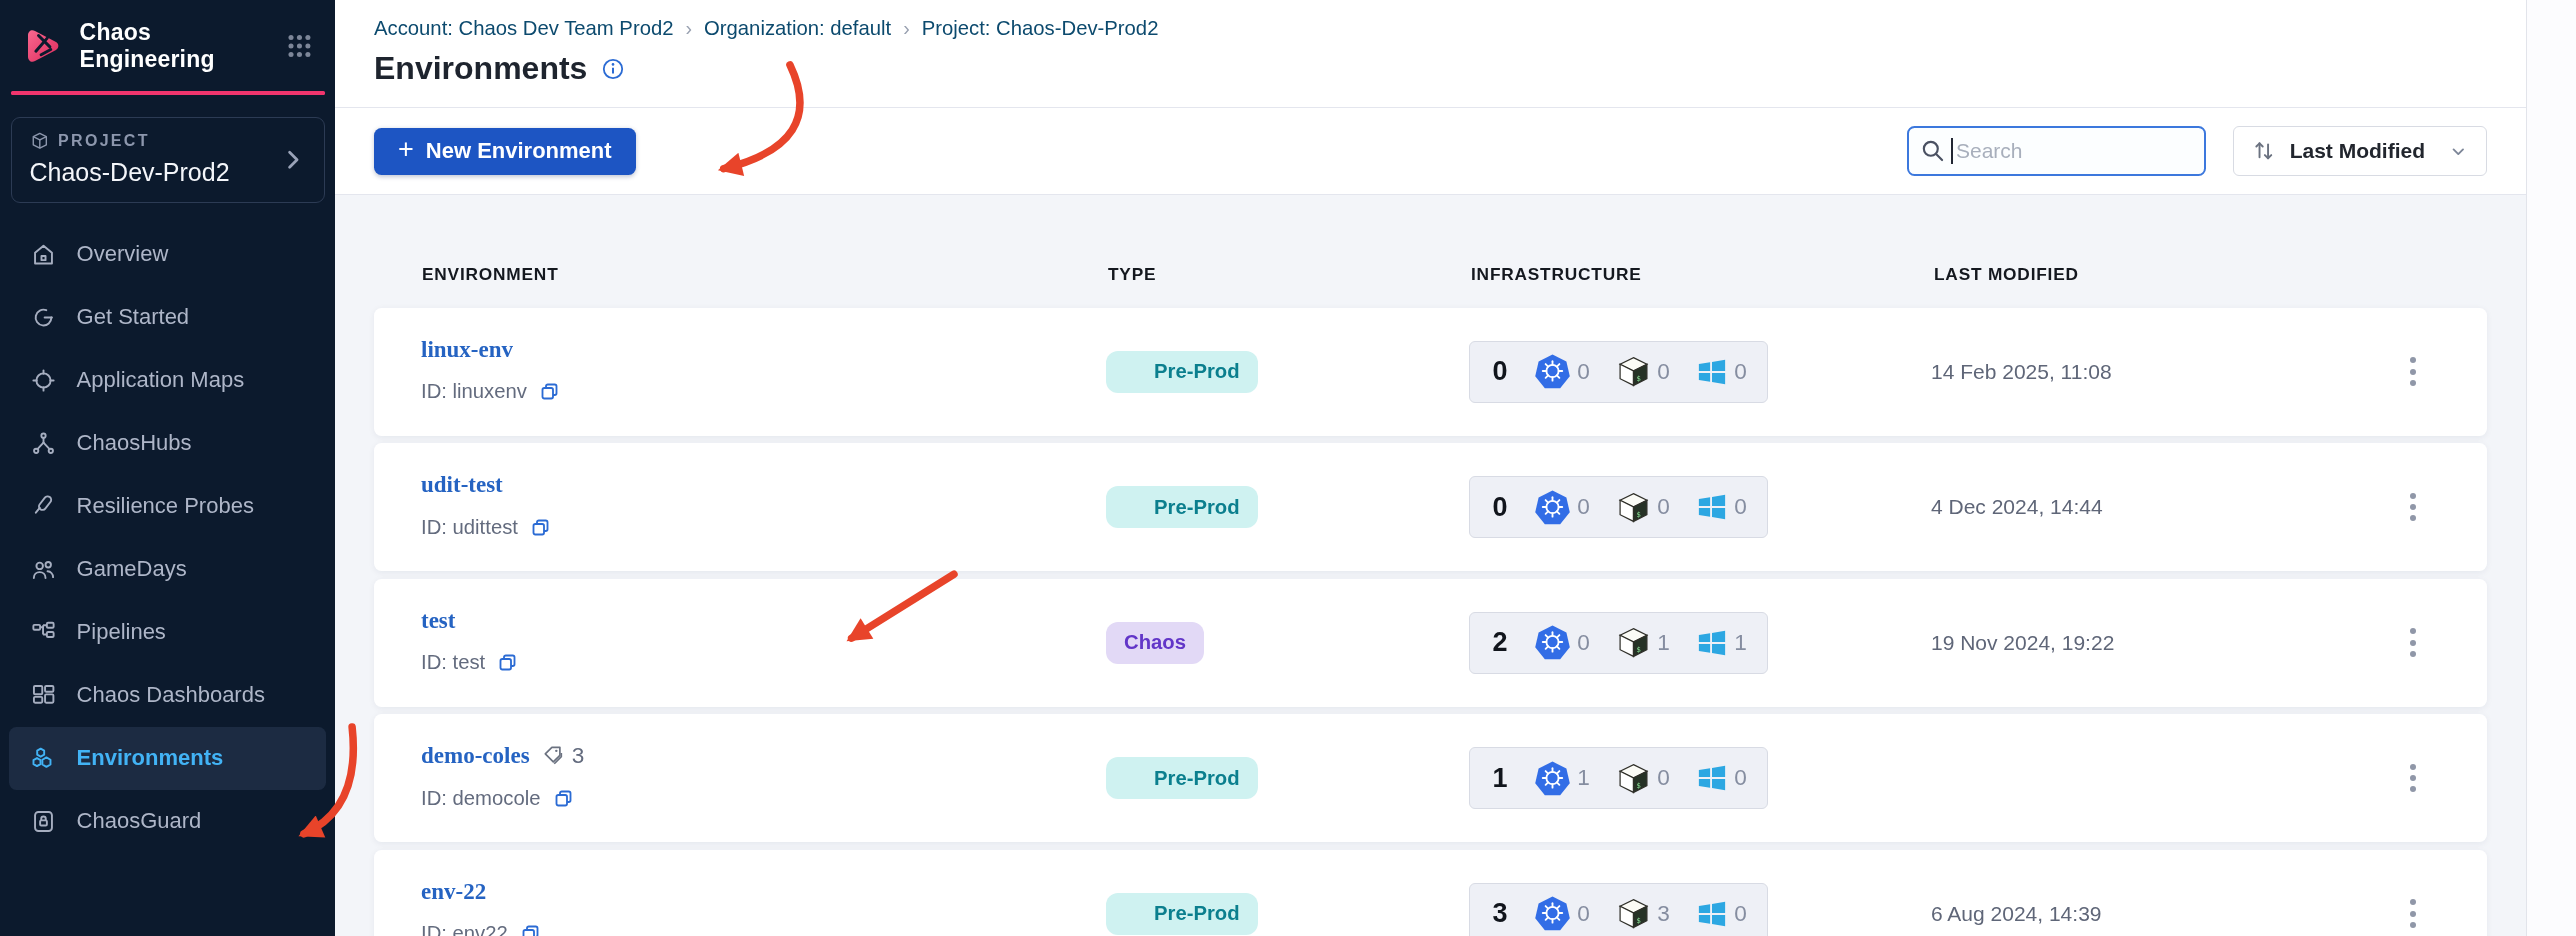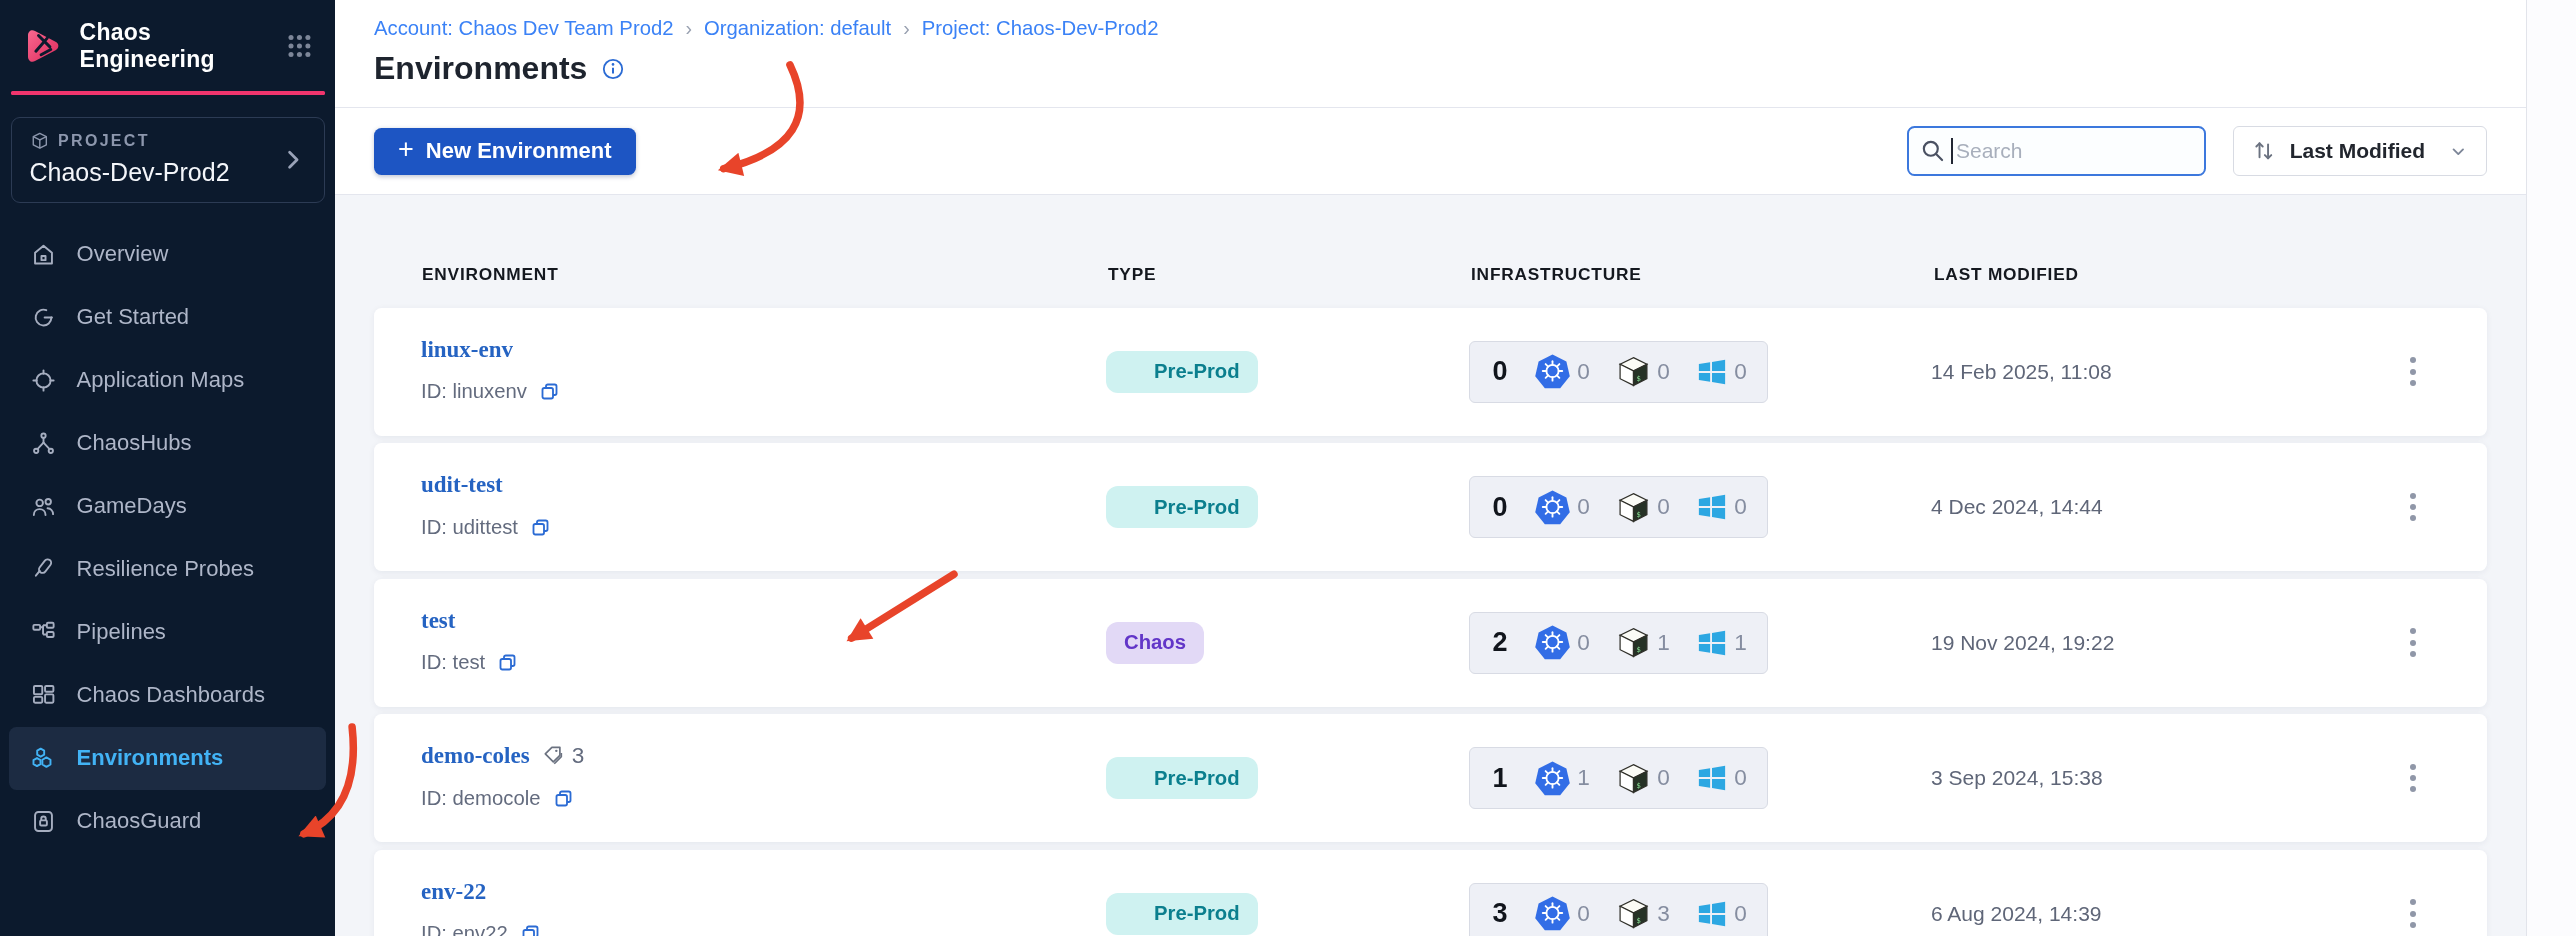--- a/index.html
+++ b/index.html
@@ -31,21 +31,21 @@
   .nav-item .nlabel { color:#aeb6c8; font-size:22px; }
   .nav-item.active { background:#1c2b42; }
   .nav-item.active .nlabel { color:#42b3f5; font-weight:bold; }
 
   
   .main { flex:1; position:relative; background:#f3f5f9; padding-right:50px; }
   .scroll-strip { position:absolute; top:0; right:0; bottom:0; width:50px; background:#fcfcfe; border-left:1.5px solid #e2e4eb; }
 
   .main-header { height:108px; background:#ffffff; border-bottom:1.5px solid #e4e6ee; padding:16.6px 39px 0 39px; }
   .breadcrumb { display:flex; align-items:center; font-size:20.3px; }
-  .crumb { color:#3b82f6; cursor:pointer; text-decoration:none;text-align:center; }
+  .crumb { color:#0c4a6e; cursor:pointer; text-decoration:none;text-align:center; }
   .crumb-sep { color:#98a0b0; padding:0 12px; font-size:19.6px; }
   .title-row { display:flex; align-items:center; margin-top:10.5px; }
   .page-title { color:#1e242e; font-size:32px; font-weight:bold; }
   .info-icon { width:24px; height:24px; margin-left:13.5px; cursor:pointer; }
 
   .toolbar { height:87px; background:#ffffff; border-bottom:1.5px solid #e4e6ee; display:flex; align-items:center; padding:0 39px; }
   .btn-primary { height:47px; background:#1d55c3; color:#ffffff; border:none; border-radius:7.5px; padding:0 24px;
                  font-size:22px; font-weight:bold; display:flex; align-items:center; gap:12px; cursor:pointer;
                  font-family:inherit; box-shadow:0 1.5px 4.5px rgba(20,40,90,.25); }
   .btn-plus { font-size:27px; font-weight:normal; line-height:1; margin-top:-2.3px; }
@@ -189,36 +189,36 @@
             <path d="M12 7 V11.3"></path>
               <path d="M12 11.3 L6.6 17"></path>
               <path d="M12 11.3 L17.4 17"></path>
           </svg>
           </span>
         <span class="nlabel">ChaosHubs</span>
       </div>
       <div class="nav-item">
         <span class="nicon">
           <svg viewBox="0 0 24 24" width="27" height="27" fill="none" stroke="#a6aec0" stroke-width="1.7" stroke-linecap="round">
+            <rect x="10.3" y="2.2" width="6.2" height="13.6" rx="3.1" transform="rotate(38 13.4 9)"></rect>
+            <path d="M8.6 13.2 L5.2 17.5"></path>
+          </svg>
+          </span>
+        <span class="nlabel">Resilience Probes</span>
+      </div>
+      <div class="nav-item">
+        <span class="nicon">
+          <svg viewBox="0 0 24 24" width="27" height="27" fill="none" stroke="#a6aec0" stroke-width="1.7" stroke-linecap="round">
             <circle cx="8.6" cy="8.8" r="2.9"></circle>
               <path d="M3.4 19.5 c0-3.2 2.3-5.2 5.2-5.2 s5.2 2 5.2 5.2"></path>
             <circle cx="16.2" cy="7.8" r="2.4"></circle>
               <path d="M15.6 13.6 c2.8.2 4.9 2.2 4.9 5.2"></path>
           </svg>
           </span>
         <span class="nlabel">GameDays</span>
-      </div>
-      <div class="nav-item">
-        <span class="nicon">
-          <svg viewBox="0 0 24 24" width="27" height="27" fill="none" stroke="#a6aec0" stroke-width="1.7" stroke-linecap="round">
-            <rect x="10.3" y="2.2" width="6.2" height="13.6" rx="3.1" transform="rotate(38 13.4 9)"></rect>
-            <path d="M8.6 13.2 L5.2 17.5"></path>
-          </svg>
-          </span>
-        <span class="nlabel">Resilience Probes</span>
       </div>
       <div class="nav-item">
         <span class="nicon">
           <svg viewBox="0 0 24 24" width="27" height="27" fill="none" stroke="#a6aec0" stroke-width="1.7" stroke-linejoin="round">
             <rect x="3" y="5.2" width="6" height="4.4" rx="1"></rect>
               <rect x="15" y="3.4" width="6" height="4.4" rx="1"></rect>
             <rect x="15" y="11.6" width="6" height="4.4" rx="1"></rect>
             <path d="M9 7.4 h2.6 M11.6 5.6 V13.8 M11.6 5.6 h3.4 M11.6 13.8 h3.4"></path>
           </svg>
           </span>
@@ -557,21 +557,20 @@
             <span class="icount">
               <svg class="win-badge" viewBox="0 0 32 32" fill="#2ca7e2">
                 <polygon points="2,7.5 14,5.6 14,15 2,15"></polygon>
                   <polygon points="16,5.3 30,3 30,15 16,15"></polygon>
                 <polygon points="2,17 14,17 14,26.4 2,24.5"></polygon>
                   <polygon points="16,17 30,17 30,29 16,26.7"></polygon>
               </svg>
               <span class="num">0</span>
               </span>
           </div>
-          <div class="date">3 Sep 2024, 15:38</div>
           <div class="dots">
               <i></i>
               <i></i>
               <i></i>
             </div>
         </div>
 
         <div class="card">
           <div class="env-cell">
             <div class="env-name-line">

